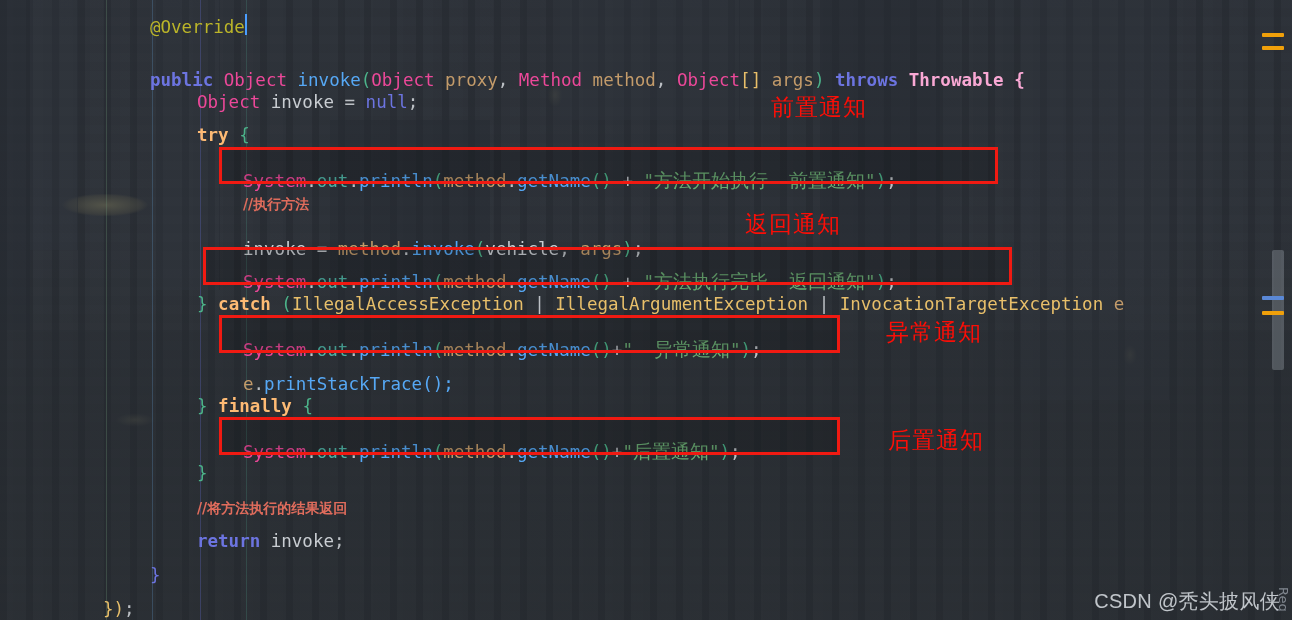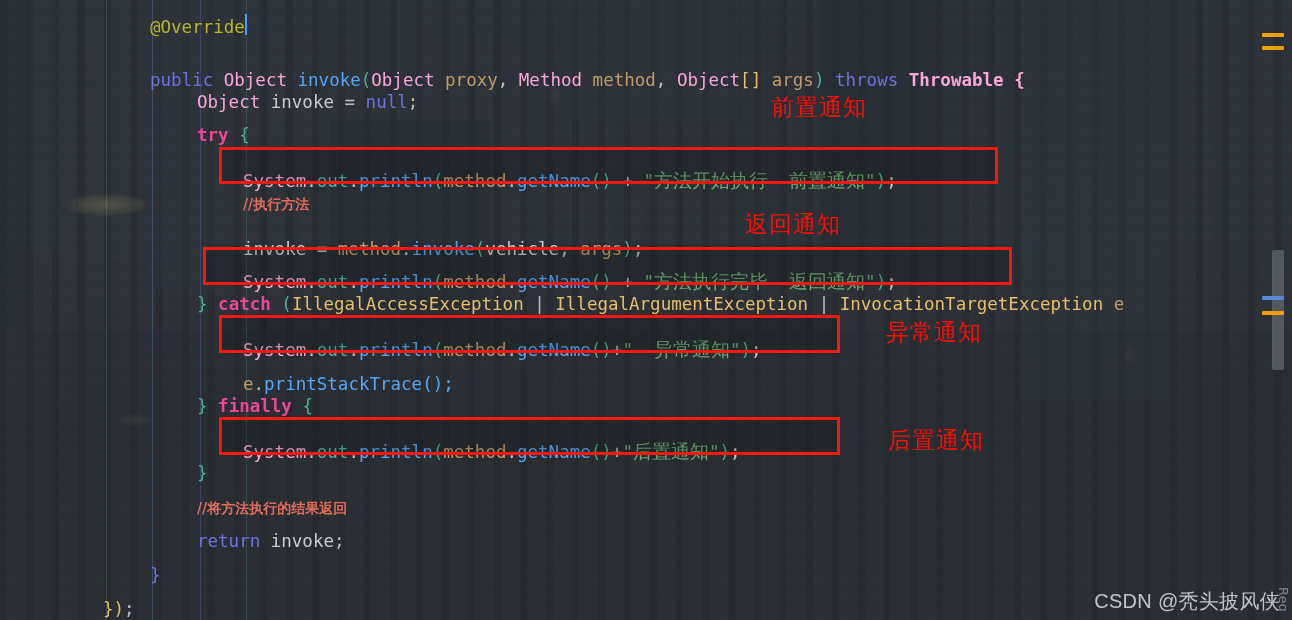--- a/index.html
+++ b/index.html
@@ -75,23 +75,23 @@
   .line {
     position: absolute;
     left: 0; right: 0;
     height: 34px;
     padding-left: 0;
   }
   .line .txt { display: inline-block; white-space: pre; }
 
   
   .t-anno    { color: #bbb529; }
-  .t-kw      { color: #6c74e0; font-weight: normal; }
-  .t-kw2     { color: #ec4899; font-weight: bold; }
-  .t-type    { color: #f9a8d4; }
+  .t-kw      { color: #6c74e0; font-weight: bold; }
+  .t-kw2     { color: #fdba74; font-weight: bold; }
+  .t-type    { color: #ec4899; }
   .t-method  { color: #56a8f5; }
   .t-var     { color: #c9cdd2; }
   .t-param   { color: #c39b6a; margin-top: 12px; }
   .t-plain   { color: #bcc0c5; }
   .t-paren   { color: #4cb38a; }
   .t-brkt    { color: #e8bf6a; }
   .t-brace-y { color: #e8bf6a; }
   .t-brace-p { color: #6c74e0; }
   .t-str     { color: #6aab73; }
   .t-cmt     { color: #e06c5c; font-weight: bold; }

